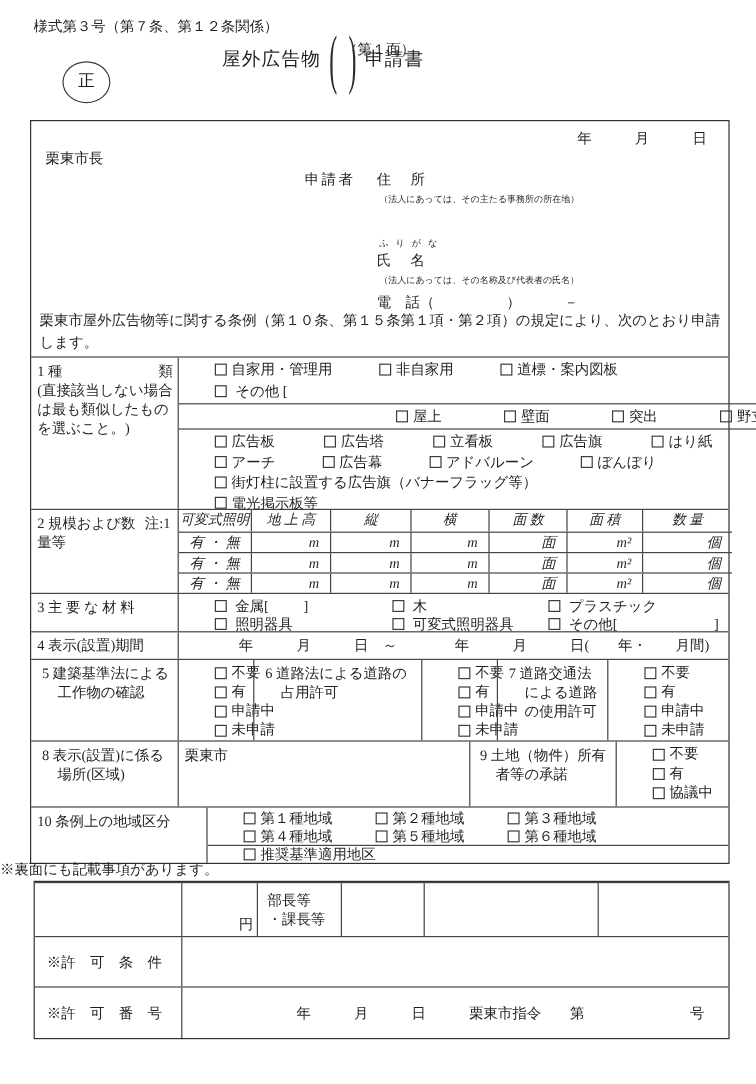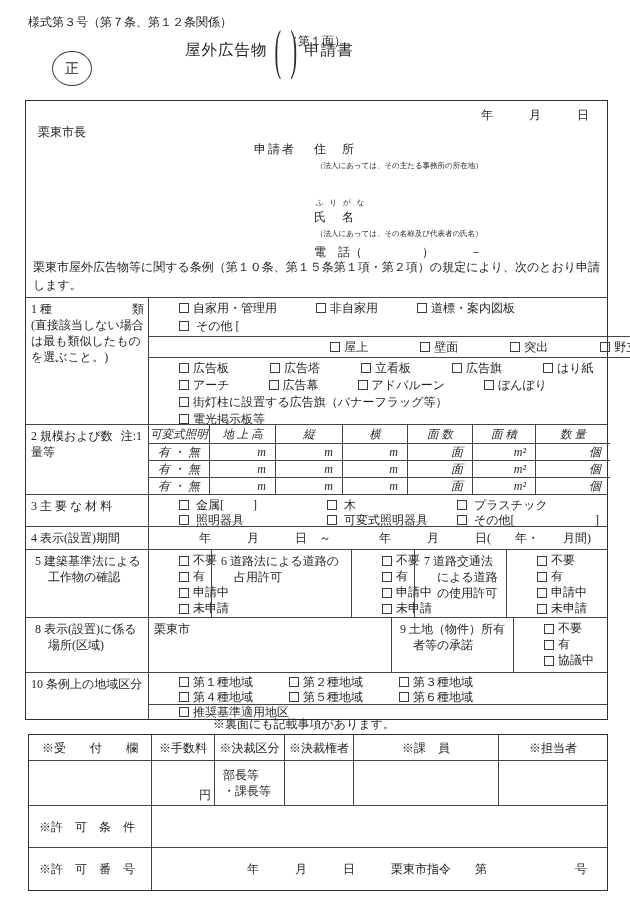--- a/index.html
+++ b/index.html
@@ -92,27 +92,27 @@
   
   #s4-content { flex:1; padding:3px 0 0 50px; }
 
   
   .w63{width:63px;flex:none;} .w140{width:140px;flex:none;} .w92{width:92px;flex:none;}
   .w103{width:103px;flex:none;} .w250{width:243px;flex:none;} .w122b{width:122px;flex:none;}
   .optcell { padding:3px 0 0 6px; }
   .lblcell { padding:3px 4px 0 5px; }
 
   
-  #s10-content { flex:1; display:flex; flex-direction:column; }
+  #s10-content { flex:1; display:flex; flex-direction:column;margin-left:24px; }
   #s10-a { height:31px; padding:1px 6px 0 6px; }
   #s10-a .opts-grid { height:15px; align-items:center; }
   #s10-b { height:15px; border-top:1px solid #454545; padding:0 6px; display:flex;
            align-items:center; }
 
-  #backside-note { left:0; top:716px; width:608px; text-align:center;font-family:Liberation Serif, serif; }
+  #backside-note { left:0; top:716px; width:608px; text-align:left;font-family:Liberation Serif, serif; }
 
   
   #admin-table { position:absolute; left:28px; top:734px; width:580px;
                  border:1.5px solid #2f2f2f; }
   .a0{width:122px;} .a1{width:63px;} .a2{width:70px;} .a3{width:69px;}
   .a4{width:145px;} .a5{flex:1;}
   #admin-head { display:flex; height:25px; }
   #admin-head .tcell { display:flex; align-items:center; justify-content:center; }
   #admin-r2 { display:flex; height:45px; border-top:1px solid #454545; }
   #fee-cell { display:flex; align-items:flex-end; justify-content:flex-end;
@@ -508,28 +508,20 @@
             <span>推奨基準適用地区</span>
           </span>
         </div>
     </div>
   </div>
 </div>
 
 <div class="abs" id="backside-note">※裏面にも記載事項があります。</div>
 
 <div id="admin-table">
-  <div id="admin-head">
-    <div class="tcell a0">※受　　付　　欄</div>
-    <div class="tcell a1">※手数料</div>
-    <div class="tcell a2">※決裁区分</div>
-    <div class="tcell a3">※決裁権者</div>
-    <div class="tcell a4">※課　員</div>
-    <div class="tcell a5">※担当者</div>
-  </div>
   <div id="admin-r2">
     <div class="tcell a0"></div>
     <div class="tcell a1" id="fee-cell">
       <span>円</span>
     </div>
     <div class="tcell a2" id="division-cell">
       <span>部長等</span>
       <span>・課長等</span>
     </div>
     <div class="tcell a3"></div>

